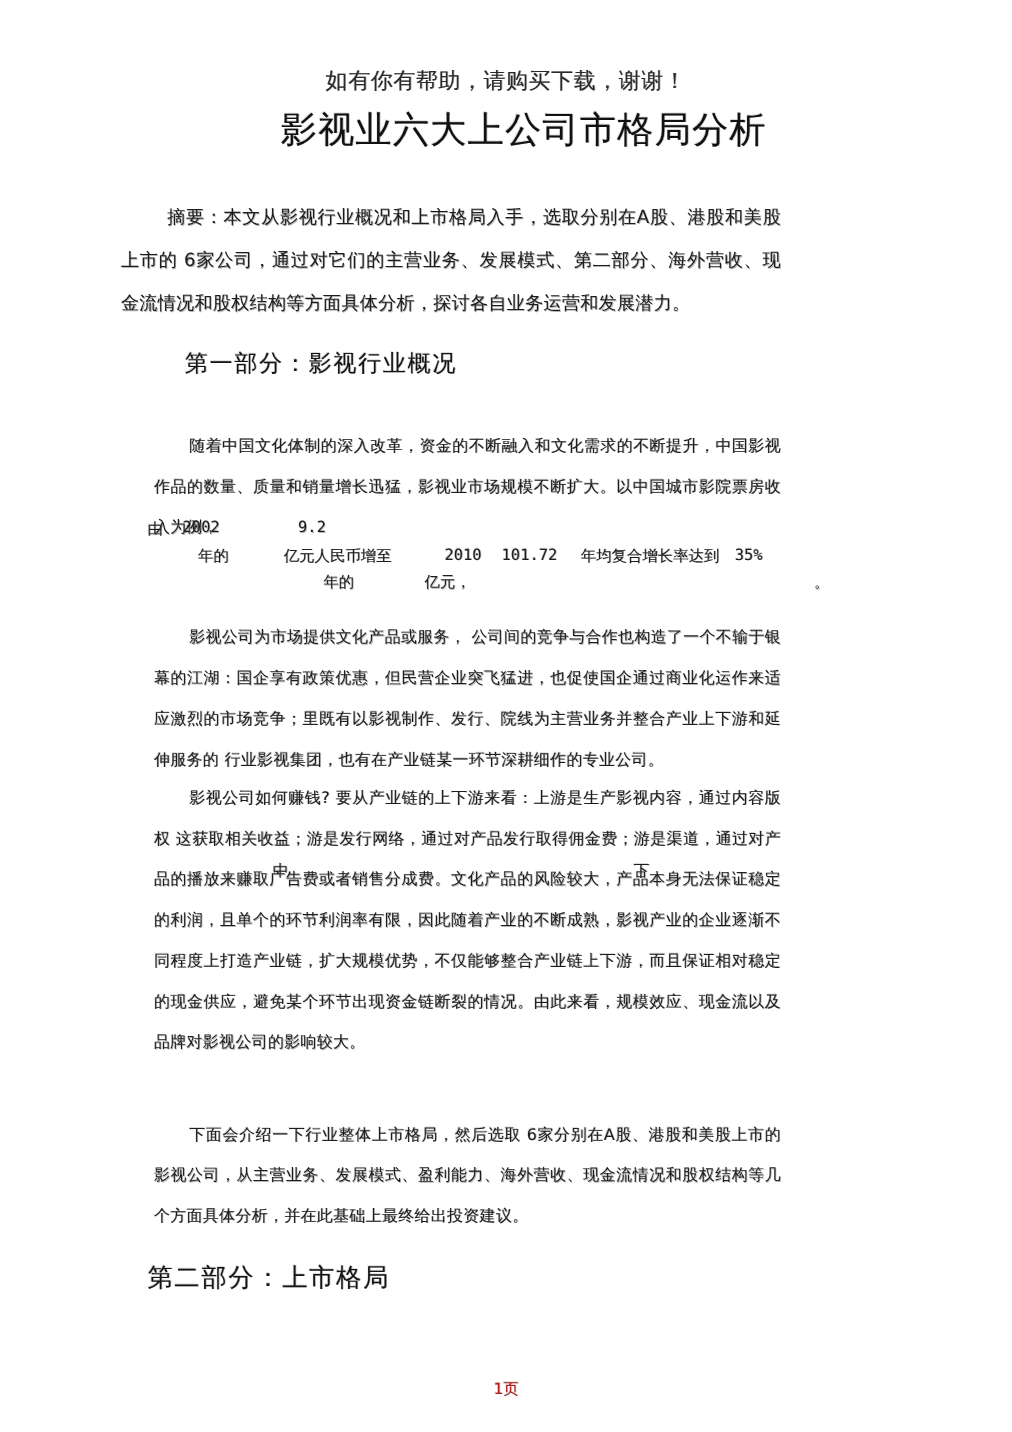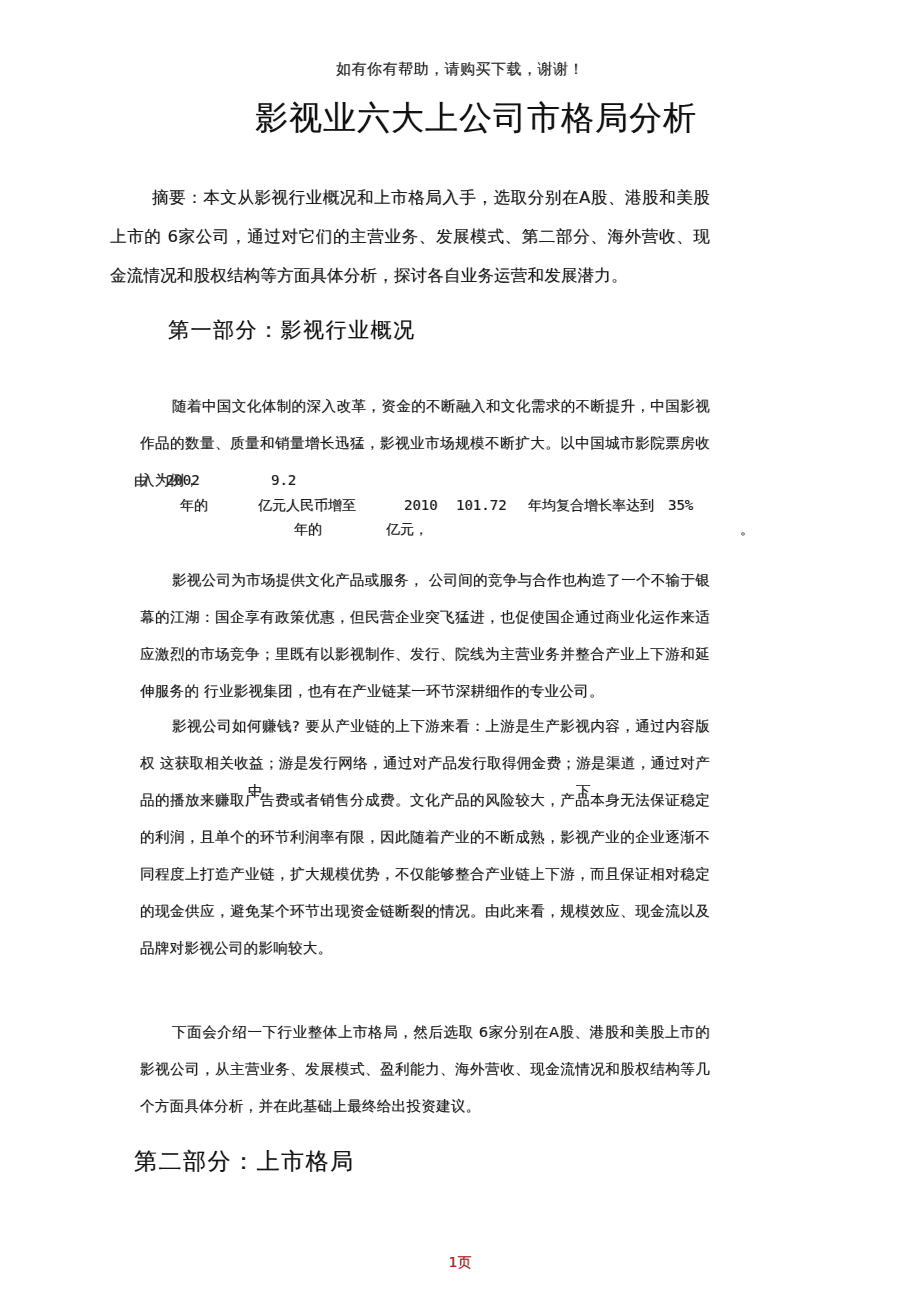--- a/index.html
+++ b/index.html
@@ -28,21 +28,21 @@
     -webkit-font-smoothing: none;
   }
 
   .header-note {
     position: absolute;
     top: 60px;
     left: 0;
     width: 920px;
     text-align: center;
     font-family: "DejaVu Sans", sans-serif;
-    font-size: 15px;
+    font-size: 20px;
     letter-spacing: 0.5px;
     color: #2a2a2a;
   }
 
   .doc-title {
     position: absolute;
     top: 96px;
     left: 16px;
     width: 920px;
     text-align: center;

